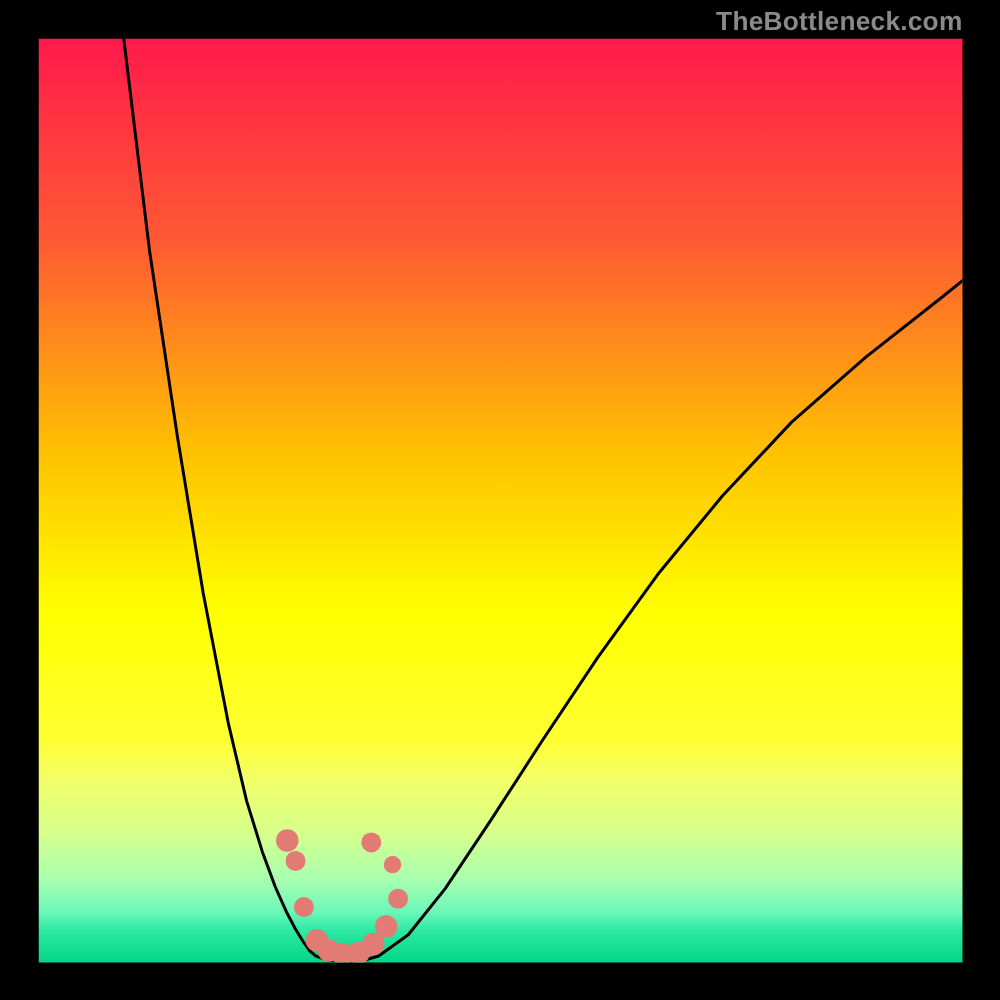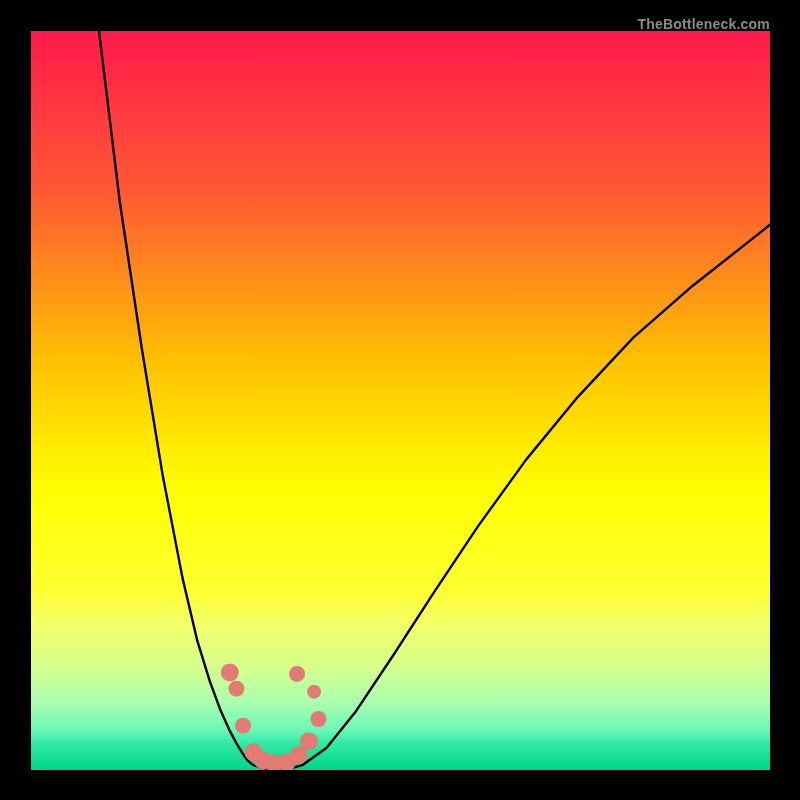--- a/index.html
+++ b/index.html
@@ -55,14 +55,14 @@
         <circle cx="232.05" cy="729.39" r="9" fill="#e17b74"></circle>
         <circle cx="243.13" cy="732.35" r="9" fill="#e17b74"></circle>
         <circle cx="255.69" cy="731.61" r="9" fill="#e17b74"></circle>
         <circle cx="267.52" cy="724.22" r="9" fill="#e17b74"></circle>
         <circle cx="277.86" cy="710.18" r="9" fill="#e17b74"></circle>
         <circle cx="287.47" cy="688.01" r="8" fill="#e17b74"></circle>
         <circle cx="266.04" cy="642.93" r="8" fill="#e17b74"></circle>
         <circle cx="283.04" cy="660.67" r="7" fill="#e17b74"></circle>
       </svg>
     </div>
-  <div class="watermark" style="right: 30px; top: 16px; font-size: 14px;">TheBottleneck.com</div>
+  <div class="watermark" style="right: 30px; top: 6px; font-size: 21px;">TheBottleneck.com</div>
 </div>
 
 </body></html>

